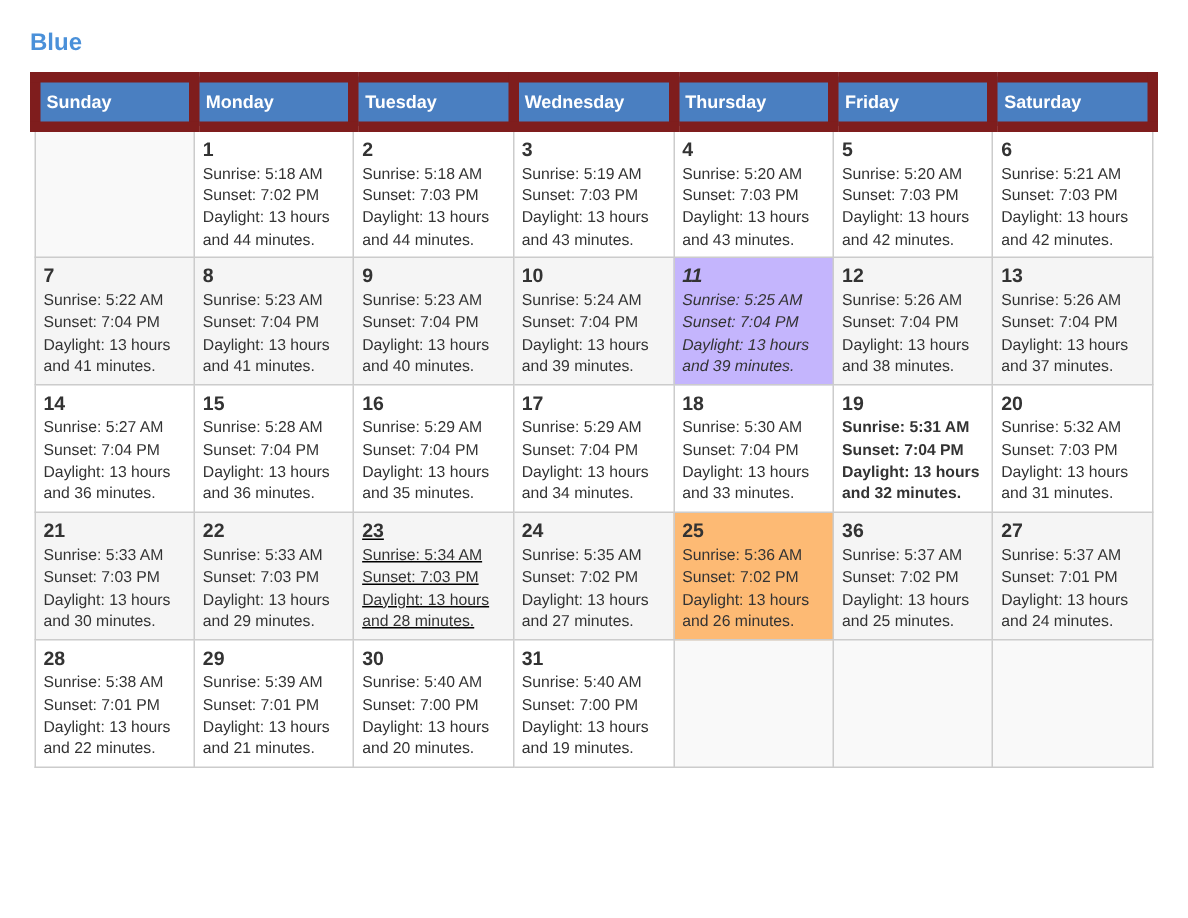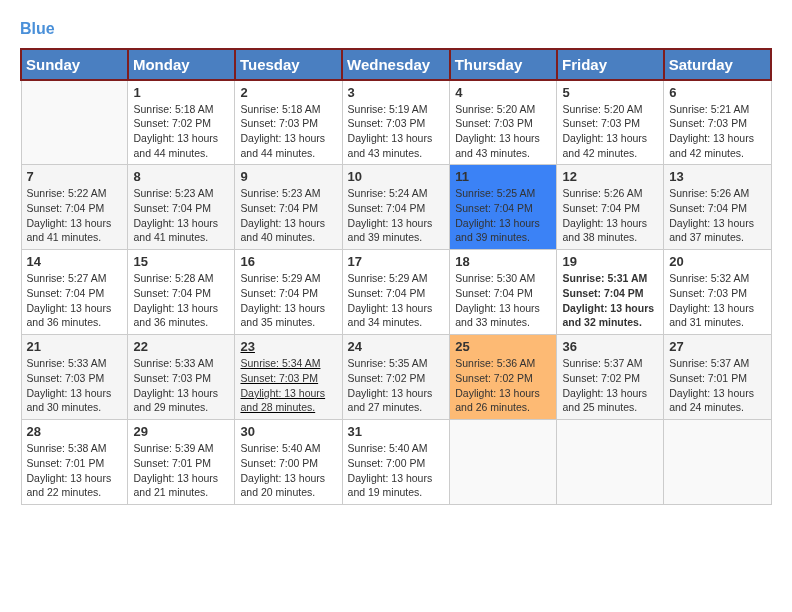--- a/index.html
+++ b/index.html
@@ -50,23 +50,23 @@
     .calendar-table {
       width: 100%;
       border-collapse: collapse;
       font-size: 11px;
     }
     .calendar-table th {
       background-color: #4a7fc1;
       color: white;
       padding: 6px 4px;
       text-align: left;
-      font-size: 15px;
-      font-weight: bold;
-      border: 2px solid #7f1d1d;
+      font-size: 12px;
+      font-weight: bold;
+      border: 7px solid #7f1d1d;
     }
     .calendar-table td {
       border: 1px solid #ccc;
       vertical-align: top;
       padding: 4px 5px;
       width: 108px;
       min-height: 80px;
       height: 85px;
     }
     .cell-date {
@@ -186,21 +186,21 @@
 Daylight: 13 hours
 and 40 minutes.</div>
         </td>
         <td style="background: rgb(245, 245, 245);">
           <span class="cell-date">10</span>
           <div class="cell-info" style="white-space: pre-line;">Sunrise: 5:24 AM
 Sunset: 7:04 PM
 Daylight: 13 hours
 and 39 minutes.</div>
         </td>
-        <td style="background: #3b82f6;">
+        <td style="background: #c4b5fd; font-style: italic;">
           <span class="cell-date">11</span>
           <div class="cell-info" style="white-space: pre-line;">Sunrise: 5:25 AM
 Sunset: 7:04 PM
 Daylight: 13 hours
 and 39 minutes.</div>
         </td>
         <td style="background: rgb(245, 245, 245);">
           <span class="cell-date">12</span>
           <div class="cell-info" style="white-space: pre-line;">Sunrise: 5:26 AM
 Sunset: 7:04 PM

